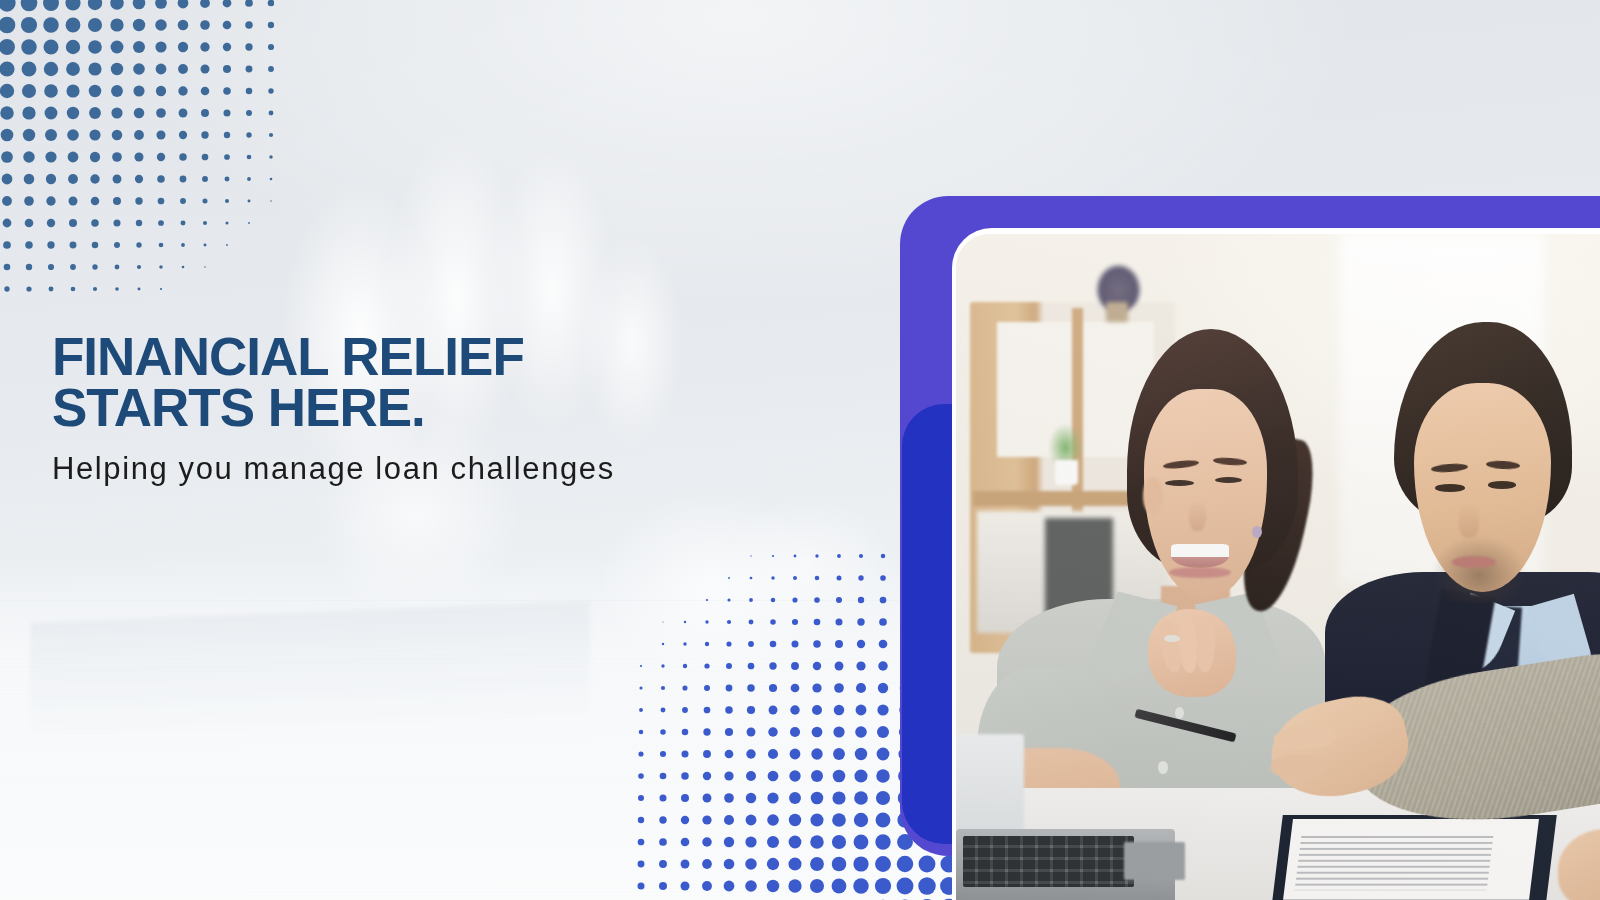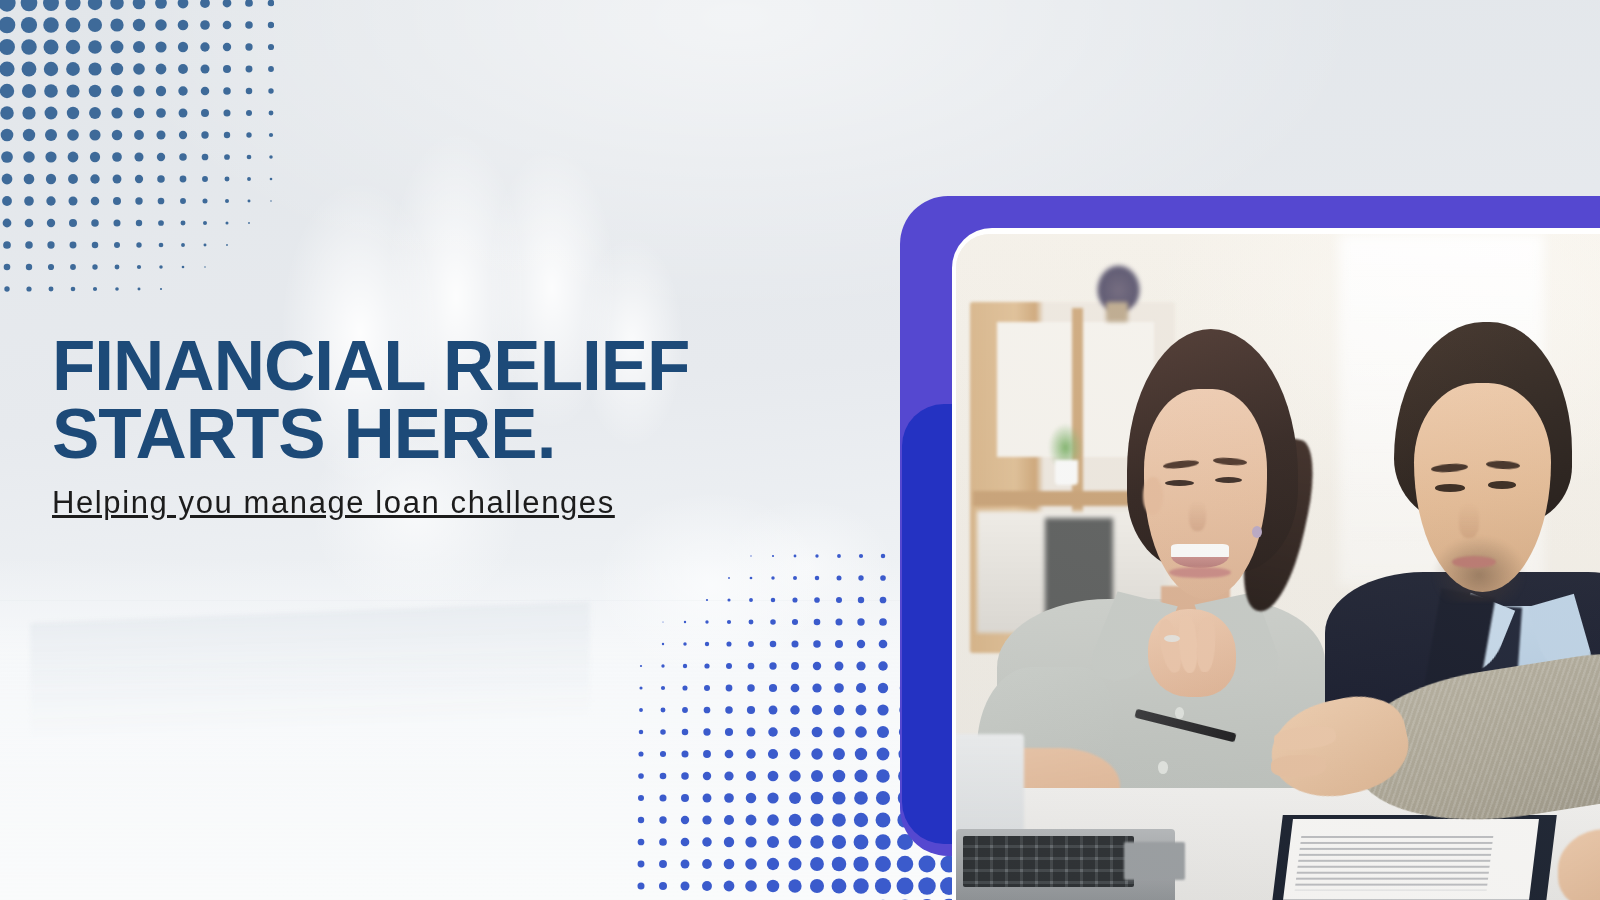--- a/index.html
+++ b/index.html
@@ -57,34 +57,33 @@
   #halftone-topleft {
     left:-26px; top:-30px; width:300px; height:330px;
   }
   #halftone-bottomright {
     left:630px; top:545px; width:330px; height:380px;
   }
 
   
   .copy { position:absolute; left:52px; top:332px; width:800px; }
   .headline {
-    font-size:71px;
+    font-size:53px;
     line-height:.96;
     font-weight:700;
     letter-spacing:-1px;
     color:#1d4a78;
     white-space:pre-line;
   }
   .subhead {
     margin-top:17px;
     font-size:31px;
     font-weight:400;
     letter-spacing:1.6px;
     color:#1c1c1c;
-    text-decoration:underline;
   }
 
   
   .cta { position:absolute; left:405px; top:722px; }
   .cta-learn {
     font-size:15px;
     color:rgba(255,255,255,.72);
     letter-spacing:.2px;
     margin-bottom:26px;
   }

